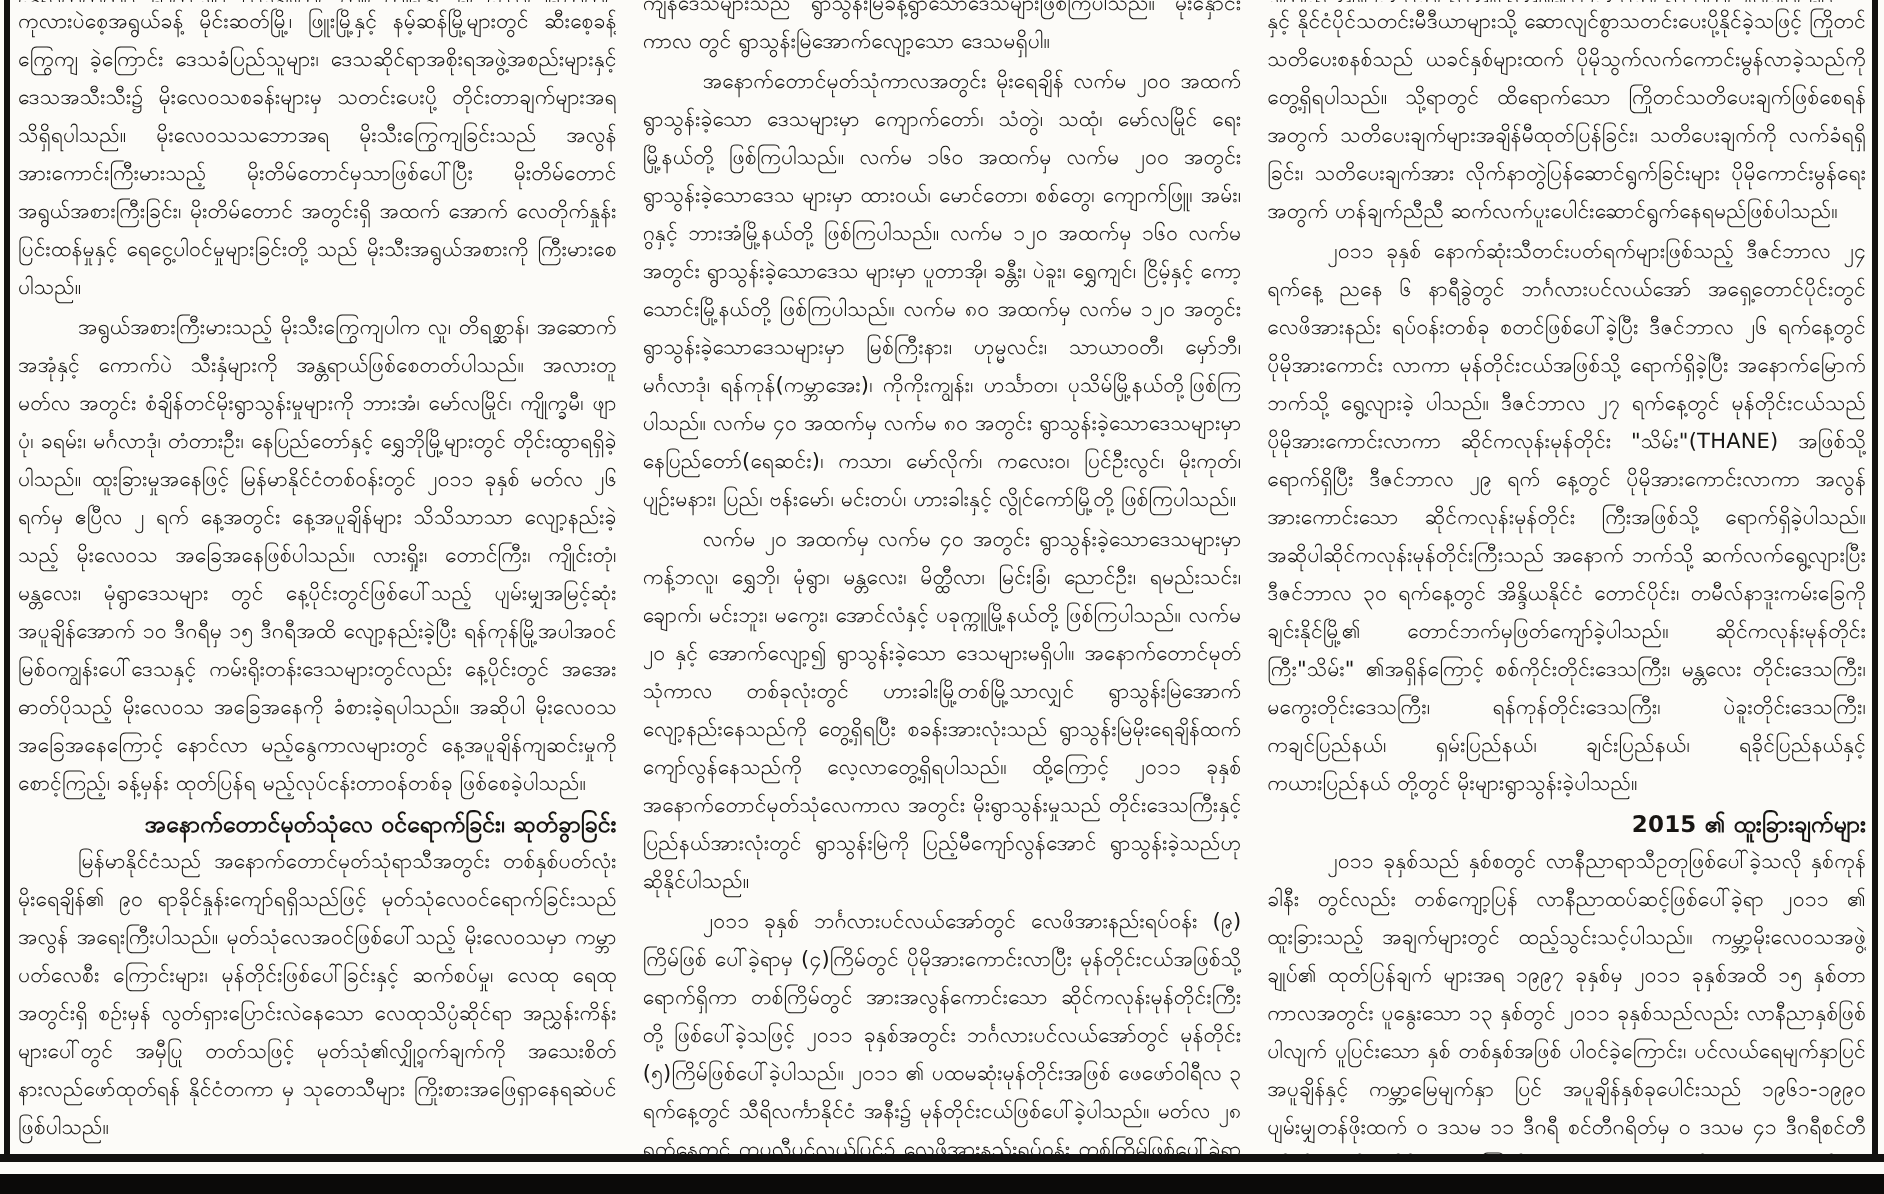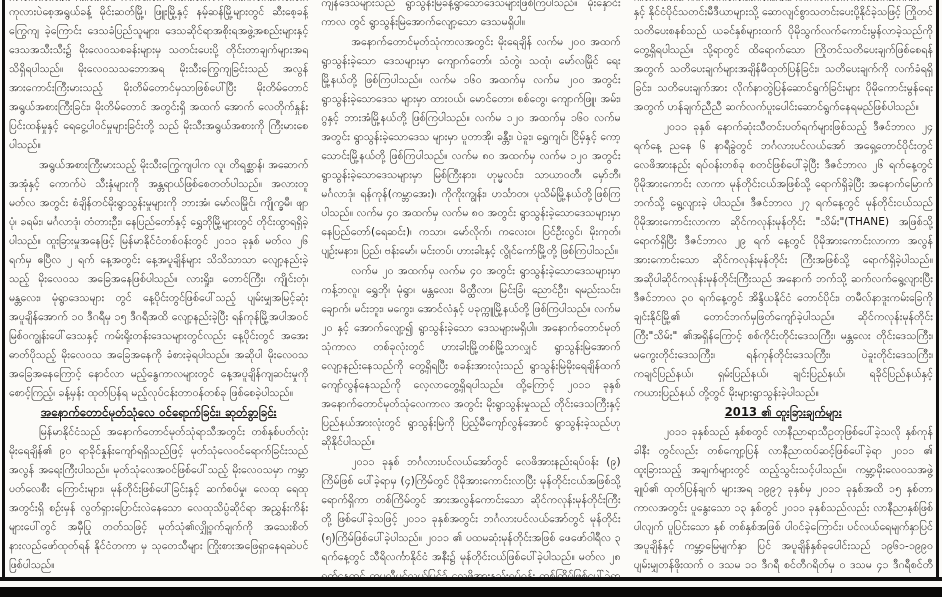--- a/index.html
+++ b/index.html
@@ -44,23 +44,22 @@
     line-height:19px;
     letter-spacing:0.1px;
   }
   .col.offset { padding-top:2px; }
   .col p { margin:0 0 1px 0; }
   .col p.indent { text-indent:30px; }
   .col h3 {
     margin:2px 0 1px 0;
     font-size:11.5px;
     font-weight:bold;
-    text-align:center;
+    text-align:right;
     line-height:17px;
-    text-decoration:underline;
   }
   .cut-line {
     display:block; height:10px; overflow:hidden;
     line-height:19px;
   }
 </style>
 </head>
 <body>
 
 <div class="page">
@@ -84,21 +83,21 @@
       <p class="indent">အနောက်တောင်မုတ်သုံကာလအတွင်း မိုးရေချိန် လက်မ ၂၀၀ အထက် ရွာသွန်းခဲ့သော ဒေသများမှာ ကျောက်တော်၊ သံတွဲ၊ သထုံ၊ မော်လမြိုင် ရေးမြို့နယ်တို့ ဖြစ်ကြပါသည်။ လက်မ ၁၆၀ အထက်မှ လက်မ ၂၀၀ အတွင်း ရွာသွန်းခဲ့သောဒေသ များမှာ ထားဝယ်၊ မောင်တော၊ စစ်တွေ၊ ကျောက်ဖြူ၊ အမ်း၊ ဂွနှင့် ဘားအံမြို့နယ်တို့ ဖြစ်ကြပါသည်။ လက်မ ၁၂၀ အထက်မှ ၁၆၀ လက်မအတွင်း ရွာသွန်းခဲ့သောဒေသ များမှာ ပူတာအို၊ ခန္တီး၊ ပဲခူး၊ ရွှေကျင်၊ ငြိမ့်နှင့် ကော့သောင်းမြို့နယ်တို့ ဖြစ်ကြပါသည်။ လက်မ ၈၀ အထက်မှ လက်မ ၁၂၀ အတွင်း ရွာသွန်းခဲ့သောဒေသများမှာ မြစ်ကြီးနား၊ ဟုမ္မလင်း၊ သာယာဝတီ၊ မှော်ဘီ၊ မင်္ဂလာဒုံ၊ ရန်ကုန်(ကမ္ဘာအေး)၊ ကိုကိုးကျွန်း၊ ဟင်္သာတ၊ ပုသိမ်မြို့နယ်တို့ဖြစ်ကြပါသည်။ လက်မ ၄၀ အထက်မှ လက်မ ၈၀ အတွင်း ရွာသွန်းခဲ့သောဒေသများမှာ နေပြည်တော်(ရေဆင်း)၊ ကသာ၊ မော်လိုက်၊ ကလေးဝ၊ ပြင်ဦးလွင်၊ မိုးကုတ်၊ ပျဉ်းမနား၊ ပြည်၊ ဗန်းမော်၊ မင်းတပ်၊ ဟားခါးနှင့် လွိုင်ကော်မြို့တို့ ဖြစ်ကြပါသည်။</p>
       <p class="indent">လက်မ ၂၀ အထက်မှ လက်မ ၄၀ အတွင်း ရွာသွန်းခဲ့သောဒေသများမှာ ကန့်ဘလူ၊ ရွှေဘို၊ မုံရွာ၊ မန္တလေး၊ မိတ္ထီလာ၊ မြင်းခြံ၊ ညောင်ဦး၊ ရမည်းသင်း၊ ချောက်၊ မင်းဘူး၊ မကွေး၊ အောင်လံနှင့် ပခုက္ကူမြို့နယ်တို့ ဖြစ်ကြပါသည်။ လက်မ ၂၀ နှင့် အောက်လျော့၍ ရွာသွန်းခဲ့သော ဒေသများမရှိပါ။ အနောက်တောင်မုတ်သုံကာလ တစ်ခုလုံးတွင် ဟားခါးမြို့တစ်မြို့သာလျှင် ရွာသွန်းမြဲအောက် လျော့နည်းနေသည်ကို တွေ့ရှိရပြီး စခန်းအားလုံးသည် ရွာသွန်းမြဲမိုးရေချိန်ထက် ကျော်လွန်နေသည်ကို လေ့လာတွေ့ရှိရပါသည်။ ထို့ကြောင့် ၂၀၁၁ ခုနှစ် အနောက်တောင်မုတ်သုံလေကာလ အတွင်း မိုးရွာသွန်းမှုသည် တိုင်းဒေသကြီးနှင့် ပြည်နယ်အားလုံးတွင် ရွာသွန်းမြဲကို ပြည့်မီကျော်လွန်အောင် ရွာသွန်းခဲ့သည်ဟု ဆိုနိုင်ပါသည်။</p>
       <p class="indent">၂၀၁၁ ခုနှစ် ဘင်္ဂလားပင်လယ်အော်တွင် လေဖိအားနည်းရပ်ဝန်း (၉) ကြိမ်ဖြစ် ပေါ်ခဲ့ရာမှ (၄)ကြိမ်တွင် ပိုမိုအားကောင်းလာပြီး မုန်တိုင်းငယ်အဖြစ်သို့ ရောက်ရှိကာ တစ်ကြိမ်တွင် အားအလွန်ကောင်းသော ဆိုင်ကလုန်းမုန်တိုင်းကြီးတို့ ဖြစ်ပေါ်ခဲ့သဖြင့် ၂၀၁၁ ခုနှစ်အတွင်း ဘင်္ဂလားပင်လယ်အော်တွင် မုန်တိုင်း (၅)ကြိမ်ဖြစ်ပေါ်ခဲ့ပါသည်။ ၂၀၁၁ ၏ ပထမဆုံးမုန်တိုင်းအဖြစ် ဖေဖော်ဝါရီလ ၃ ရက်နေ့တွင် သီရိလင်္ကာနိုင်ငံ အနီး၌ မုန်တိုင်းငယ်ဖြစ်ပေါ်ခဲ့ပါသည်။ မတ်လ ၂၈ ရက်နေ့တွင် ကပ္ပလီပင်လယ်ပြင်၌ လေဖိအားနည်းရပ်ဝန်း တစ်ကြိမ်ဖြစ်ပေါ်ခဲ့ရာ မိုး/ဇလမှ ငါးရက် ကြိုတင်ထုတ်ပြန်ပေး နိုင်ခဲ့ပြီး ဆက်လက်အားကောင်းလာနိုင်ခြင်း ရှိ၊ မရှိကို နိုင်ငံတကာမုန်တိုင်း ခန့်မှန်း ရေးဌာနများနှင့်အတူ အနီးကပ်စောင့်ကြည့်ခဲ့ပြီး လိုအပ်သောသတင်းများ အချိန် နှင့်တစ်ပြေးညီ ထုတ်ပြန်ပေးခဲ့ပါသည်။ ထို့နောက် ဇွန်လတွင် လေဖိအားနည်းရပ်ဝန်း တစ်ကြိမ်နှင့် မုန်တိုင်းငယ် တစ်ကြိမ်၊ သြဂုတ်လတွင် လေဖိအားနည်းရပ်ဝန်း တစ်ကြိမ်၊ စက်တင်ဘာလတွင် လေဖိအားနည်းရပ်ဝန်း တစ်ကြိမ်နှင့် မုန်တိုင်းငယ် တစ်ကြိမ် ဖြစ်ပေါ်ခဲ့ရာ မုတ်သုံလေအင်အားကောင်းစေရန် အထောက်အပံ့များ ဖြစ်ပေါ်စေခဲ့ပါ သည်။</p>
 
     </div>
 
     <div class="col">
       <p class="cut-line">ချက်ရေးအဖွဲ့၊ ဒေသဆိုင်ရာအစိုးရအဖွဲ့များ၊ ဒေသဆိုင်ရာသတင်းစာစောင်များ</p>
       <p>နှင့် နိုင်ငံပိုင်သတင်းမီဒီယာများသို့ ဆောလျင်စွာသတင်းပေးပို့နိုင်ခဲ့သဖြင့် ကြိုတင် သတိပေးစနစ်သည် ယခင်နှစ်များထက် ပိုမိုသွက်လက်ကောင်းမွန်လာခဲ့သည်ကို တွေ့ရှိရပါသည်။ သို့ရာတွင် ထိရောက်သော ကြိုတင်သတိပေးချက်ဖြစ်စေရန် အတွက် သတိပေးချက်များအချိန်မီထုတ်ပြန်ခြင်း၊ သတိပေးချက်ကို လက်ခံရရှိခြင်း၊ သတိပေးချက်အား လိုက်နာတွဲပြန်ဆောင်ရွက်ခြင်းများ ပိုမိုကောင်းမွန်ရေးအတွက် ဟန်ချက်ညီညီ ဆက်လက်ပူးပေါင်းဆောင်ရွက်နေရမည်ဖြစ်ပါသည်။</p>
       <p class="indent">၂၀၁၁ ခုနှစ် နောက်ဆုံးသီတင်းပတ်ရက်များဖြစ်သည့် ဒီဇင်ဘာလ ၂၄ ရက်နေ့ ညနေ ၆ နာရီခွဲတွင် ဘင်္ဂလားပင်လယ်အော် အရှေ့တောင်ပိုင်းတွင် လေဖိအားနည်း ရပ်ဝန်းတစ်ခု စတင်ဖြစ်ပေါ်ခဲ့ပြီး ဒီဇင်ဘာလ ၂၆ ရက်နေ့တွင် ပိုမိုအားကောင်း လာကာ မုန်တိုင်းငယ်အဖြစ်သို့ ရောက်ရှိခဲ့ပြီး အနောက်မြောက်ဘက်သို့ ရွေ့လျားခဲ့ ပါသည်။ ဒီဇင်ဘာလ ၂၇ ရက်နေ့တွင် မုန်တိုင်းငယ်သည် ပိုမိုအားကောင်းလာကာ ဆိုင်ကလုန်းမုန်တိုင်း "သိမ်း"(THANE) အဖြစ်သို့ရောက်ရှိပြီး ဒီဇင်ဘာလ ၂၉ ရက် နေ့တွင် ပိုမိုအားကောင်းလာကာ အလွန်အားကောင်းသော ဆိုင်ကလုန်းမုန်တိုင်း ကြီးအဖြစ်သို့ ရောက်ရှိခဲ့ပါသည်။ အဆိုပါဆိုင်ကလုန်းမုန်တိုင်းကြီးသည် အနောက် ဘက်သို့ ဆက်လက်ရွေ့လျားပြီး ဒီဇင်ဘာလ ၃၀ ရက်နေ့တွင် အိန္ဒိယနိုင်ငံ တောင်ပိုင်း၊ တမီလ်နာဒူးကမ်းခြေကို ချင်းနိုင်မြို့၏ တောင်ဘက်မှဖြတ်ကျော်ခဲ့ပါသည်။ ဆိုင်ကလုန်းမုန်တိုင်းကြီး"သိမ်း" ၏အရှိန်ကြောင့် စစ်ကိုင်းတိုင်းဒေသကြီး၊ မန္တလေး တိုင်းဒေသကြီး၊ မကွေးတိုင်းဒေသကြီး၊ ရန်ကုန်တိုင်းဒေသကြီး၊ ပဲခူးတိုင်းဒေသကြီး၊ ကချင်ပြည်နယ်၊ ရှမ်းပြည်နယ်၊ ချင်းပြည်နယ်၊ ရခိုင်ပြည်နယ်နှင့် ကယားပြည်နယ် တို့တွင် မိုးများရွာသွန်းခဲ့ပါသည်။</p>
-      <h3>2013 ၏ ထူးခြားချက်များ</h3>
+      <h3>2015 ၏ ထူးခြားချက်များ</h3>
       <p class="indent">၂၀၁၁ ခုနှစ်သည် နှစ်စတွင် လာနီညာရာသီဥတုဖြစ်ပေါ်ခဲ့သလို နှစ်ကုန်ခါနီး တွင်လည်း တစ်ကျော့ပြန် လာနီညာထပ်ဆင့်ဖြစ်ပေါ်ခဲ့ရာ ၂၀၁၁ ၏ ထူးခြားသည့် အချက်များတွင် ထည့်သွင်းသင့်ပါသည်။ ကမ္ဘာ့မိုးလေဝသအဖွဲ့ချုပ်၏ ထုတ်ပြန်ချက် များအရ ၁၉၉၇ ခုနှစ်မှ ၂၀၁၁ ခုနှစ်အထိ ၁၅ နှစ်တာကာလအတွင်း ပူနွေးသော ၁၃ နှစ်တွင် ၂၀၁၁ ခုနှစ်သည်လည်း လာနီညာနှစ်ဖြစ်ပါလျက် ပူပြင်းသော နှစ် တစ်နှစ်အဖြစ် ပါဝင်ခဲ့ကြောင်း၊ ပင်လယ်ရေမျက်နှာပြင် အပူချိန်နှင့် ကမ္ဘာ့မြေမျက်နှာ ပြင် အပူချိန်နှစ်ခုပေါင်းသည် ၁၉၆၁-၁၉၉၀ ပျမ်းမျှတန်ဖိုးထက် ၀ ဒသမ ၁၁ ဒီဂရီ စင်တီဂရိတ်မှ ၀ ဒသမ ၄၁ ဒီဂရီစင်တီဂရိတ်အတွင်း ပိုမိုပူနွေးခဲ့ကြောင်း၊ ၂၀၁၁ ကမ္ဘာ့ရာသီဥတုအား လာနီညာရာသီဥတုမှ စိုးမိုးခဲ့ကြောင်း၊ ကမ္ဘာ့ဒေသအများ အပြားတွင် ရာသီဥတုဖောက်ပြန်ခြင်းများနှင့်အတူ မြန်မာနိုင်ငံအပါအဝင် အရှေ့ တောင်အာရှနိုင်ငံများတွင် ဆုံးရှုံးမှုကြီးမားသော ရေကြီးမှုကြီးများတွေ့ခဲ့ရကြောင်း သုံးသပ် ထားပါသည်။ ထို့အတူ မြန်မာနိုင်ငံအနေဖြင့်လည်း အအေးဆုံးအပူချိန် အဖြစ် ဟားခါး မြို့တွင် ဇန်နဝါရီလ ၂၁ ရက်နေ့တွင် အနုတ် ၄ ဒီဂရီစင်တီဂရိတ်၊ အပူချိန်အမြင့်ဆုံး အဖြစ် မေလ ၁၅ ရက်နေ့တွင် ချောက်မြို့၌ ၄၅ ဒီဂရီစင်တီဂရိတ်ရှိခဲ့ပြီး ၂၄ နာရီ အတွင်း မိုးအများဆုံးမြို့အနေဖြင့် ဇူလိုင် ၂၁ ရက်နေ့တွင် တောင်ကုတ်မြို့၌ မိုးရေချိန် ၂၉ ဒသမ ၁၀ လက်မတို့သည် အမြင့်ဆုံးကိန်းဂဏန်းများအဖြစ် တိုင်းတာရရှိခဲ့ပါ သည်။ လာမည့် ၂၀၁၂ ခုနှစ် နှစ်သစ်တွင်လည်း ဖြစ်ပေါ်ပြောင်းလဲနေမည့် ထူးခြား မိုးလေဝသအခြေအနေများအား မျက်ခြည်မပြတ်စောင့်ကြည့်ပြီး ကြိုတင်သတိပေး ချက်များကို အချိန်မီထုတ်ပြန်ပေးသွားမည်ဖြစ်ပါကြောင်း တင်ပြလိုက်ရပါသည်။    ∎</p>
     </div>
 
   </div>
 
   <div class="rule-bottom"></div>
   <div class="band-bottom"></div>
 
 </div>
 

